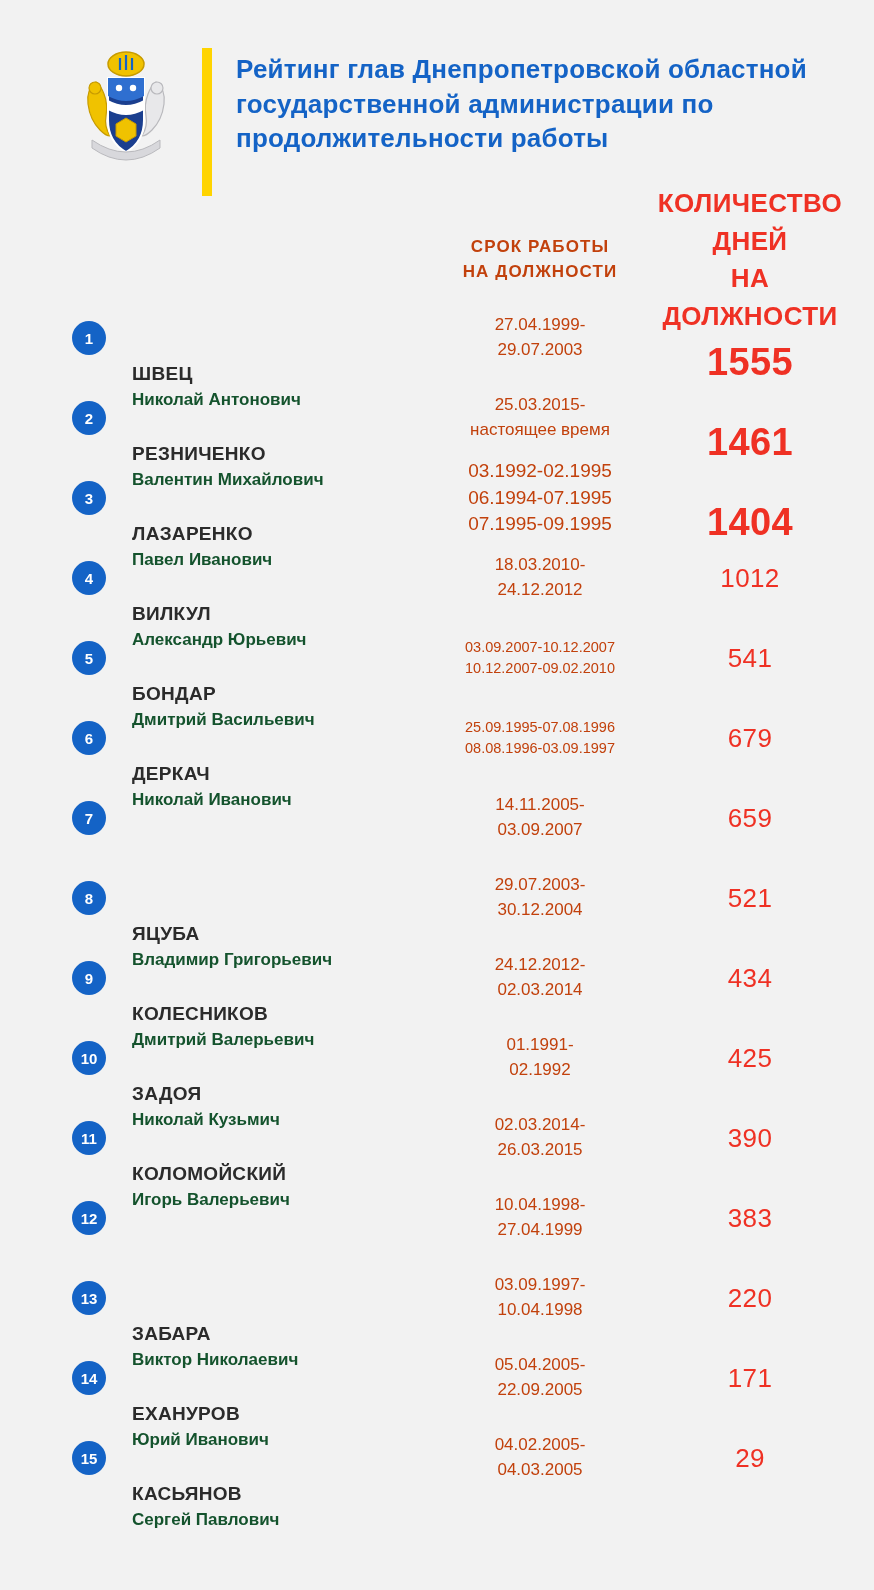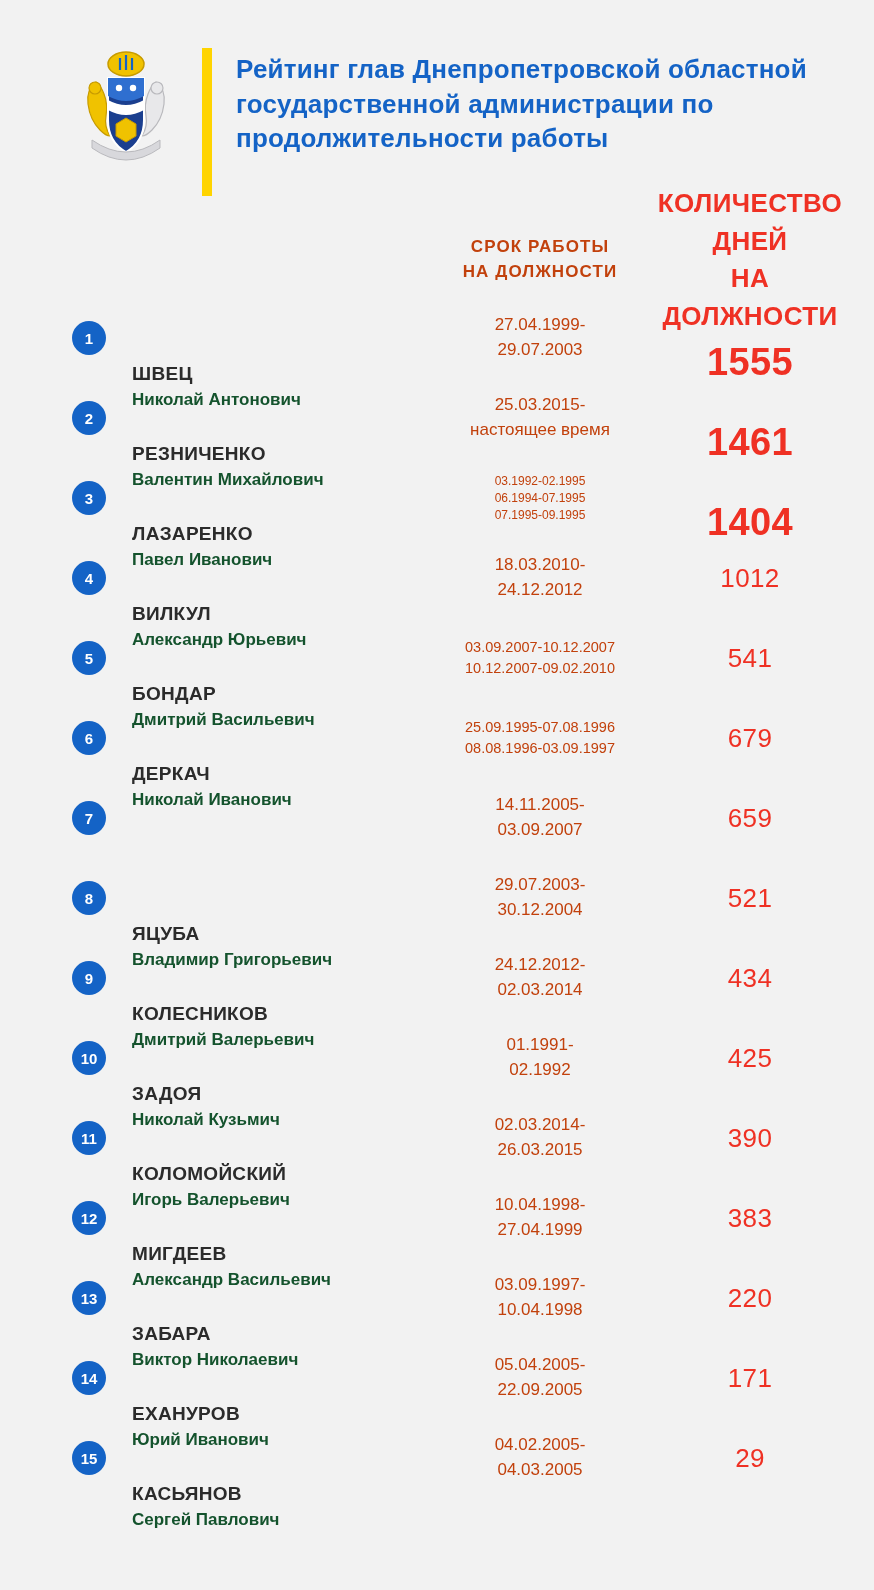--- a/index.html
+++ b/index.html
@@ -134,21 +134,21 @@
     left: 420px;
     top: 50%;
     transform: translateY(-50%);
     width: 240px;
     text-align: center;
     font-size: 17px;
     line-height: 1.45;
     color: #c2410c;
   }
   .period.small {
-    font-size: 12px;
+    font-size: 19px;
     line-height: 1.4;
   }
   .period.tiny {
     font-size: 14.5px;
     line-height: 1.45;
   }
   .days {
     position: absolute;
     left: 640px;
     top: 50%;
@@ -335,24 +335,20 @@
           <div class="firstname">Игорь Валерьевич</div>
         </div>
         <div class="period">
           <div>02.03.2014-</div>
           <div>26.03.2015</div>
         </div>
         <div class="days">390</div>
       </div>
       <div class="row">
         <div class="rank">12</div>
-        <div class="name-block">
-          <div class="surname">МИГДЕЕВ</div>
-          <div class="firstname">Александр Васильевич</div>
-        </div>
         <div class="period">
           <div>10.04.1998-</div>
           <div>27.04.1999</div>
         </div>
         <div class="days">383</div>
       </div>
       <div class="row">
         <div class="rank">13</div>
         <div class="name-block">
           <div class="surname">ЗАБАРА</div>

